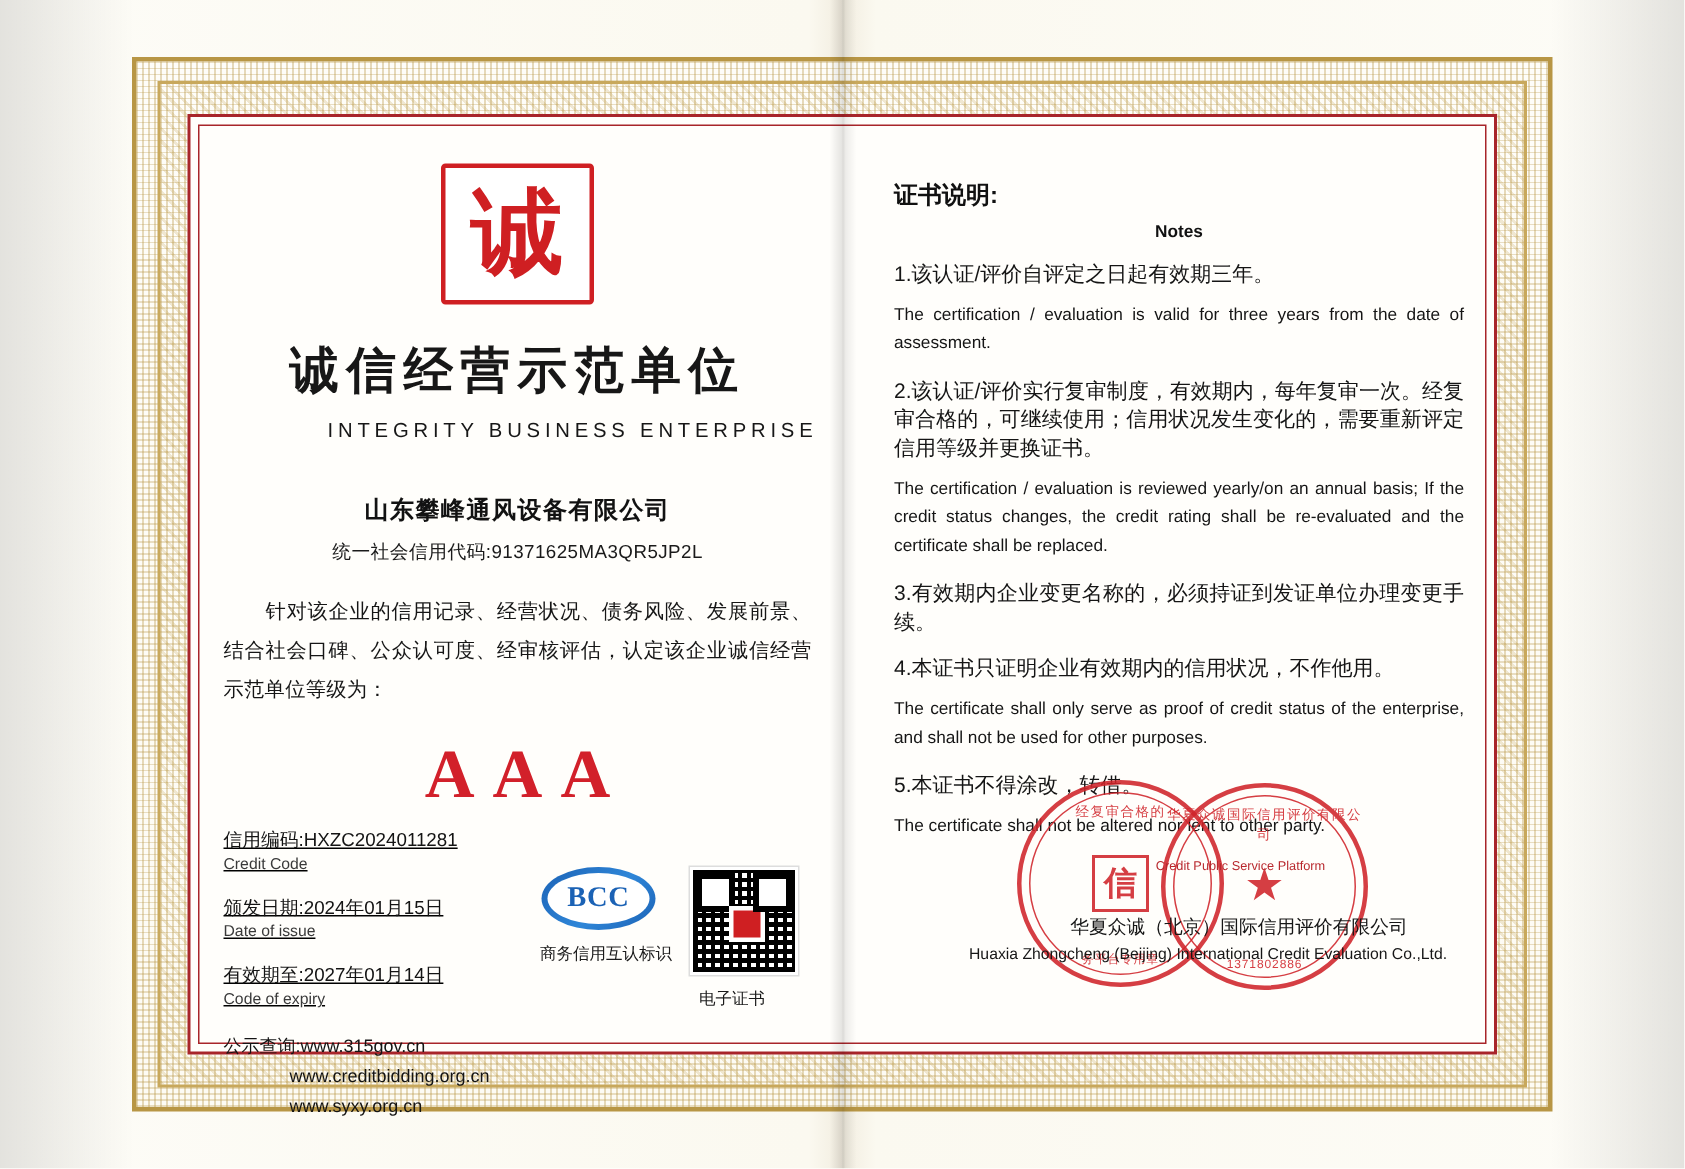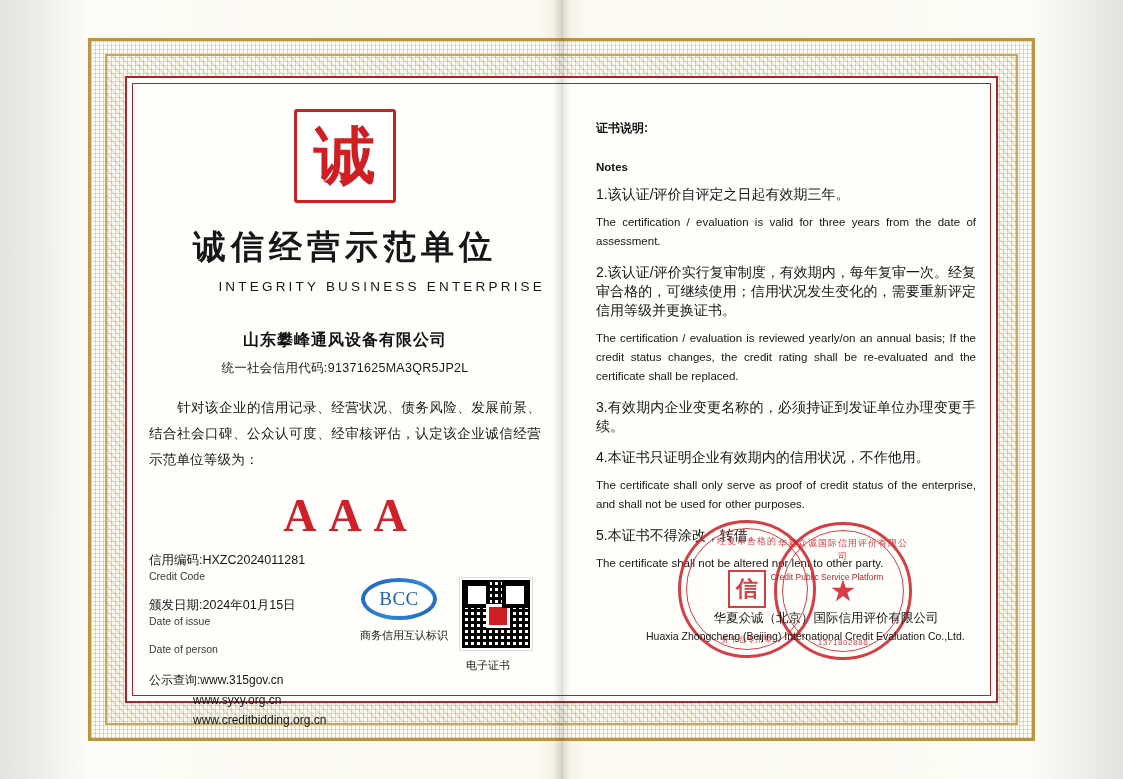--- a/index.html
+++ b/index.html
@@ -136,21 +136,21 @@
     font-family:"Liberation Serif", serif;
     font-weight:bold;
     font-size:46px;
     letter-spacing:12px;
     text-indent:12px;
   }
   .fields{
     margin-top:10px;
     padding-left:4px;
   }
-  .field{margin-bottom:13px;}
+  .field{margin-bottom:13px;text-decoration:underline;}
   .field .v{font-size:12.5px;color:#141414;line-height:17px;}
   .field .l{font-size:10.5px;color:#3a3a3a;line-height:15px;}
   .pubq{
     margin-top:4px;
     font-size:12px;
     line-height:20px;
     color:#141414;
   }
   .pubq .u{display:block;padding-left:44px;}
   .pubq .first{padding-left:0;}
@@ -173,21 +173,21 @@
     background:linear-gradient(135deg,#1b62b5,#2f86d8 55%,#1b62b5);
     position:relative;
     margin:0 auto;
   }
   .bcc-oval .inner{
     position:absolute;inset:4px;
     border-radius:50%;
     background:#fff;
     display:flex;align-items:center;justify-content:center;
     color:#1b62b5;
-    font-weight:normal;
+    font-weight:bold;
     font-size:19px;
     font-family:"Liberation Serif", serif;
     letter-spacing:.5px;
   }
   .mark-cap{
     margin-top:8px;
     font-size:11px;
     color:#1a1a1a;
     white-space:nowrap;
   }
@@ -213,22 +213,22 @@
   .qr-red{
     position:absolute;left:24px;top:24px;width:18px;height:18px;
     background:#cf1f22;border:3px solid #fff;
   }
 
   
   .right{
     position:absolute;
     left:596px;top:120px;width:380px;
   }
-  .notes-h-cn{font-size:12px;font-weight:bold;color:#111;}
-  .notes-h-en{font-size:11.5px;font-weight:bold;color:#111;margin-top:24px;}
+  .notes-h-cn{font-size:16px;font-weight:bold;color:#111;}
+  .notes-h-en{font-size:11.5px;font-weight:bold;color:#111;margin-top:8px;text-align:center;}
   .note{margin-top:12px;}
   .note .cn{font-size:14px;color:#151515;line-height:19px;text-align:justify;}
   .note .en{font-size:11.5px;color:#151515;line-height:19px;margin-top:9px;text-align:justify;}
 
   
   .stamps{
     position:absolute;
     left:678px;top:520px;width:300px;height:140px;
   }
   .stamp{
@@ -310,27 +310,28 @@
     <div class="fields">
       <div class="field">
         <div class="v">信用编码:HXZC2024011281</div>
         <div class="l">Credit Code</div>
       </div>
       <div class="field">
         <div class="v">颁发日期:2024年01月15日</div>
         <div class="l">Date of issue</div>
       </div>
       <div class="field">
-        <div class="l">Date of person</div>
+        <div class="v">有效期至:2027年01月14日</div>
+        <div class="l">Code of expiry</div>
       </div>
 
       <div class="pubq">
         <span class="u first">公示查询:www.315gov.cn</span>
+        <span class="u">www.creditbidding.org.cn</span>
         <span class="u">www.syxy.org.cn</span>
-        <span class="u">www.creditbidding.org.cn</span>
       </div>
     </div>
 
     <div class="marks">
       <div class="bcc">
         <div class="bcc-oval">
           <div class="inner">BCC</div>
         </div>
         <div class="mark-cap">商务信用互认标识</div>
       </div>

